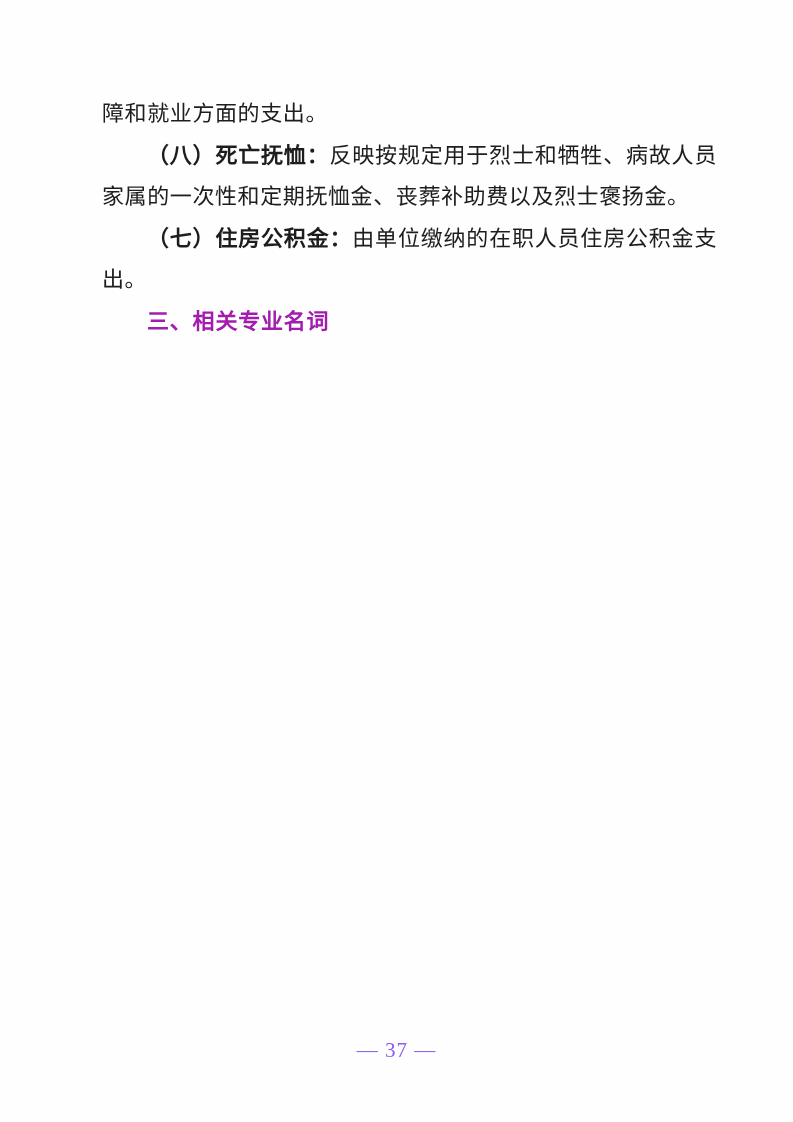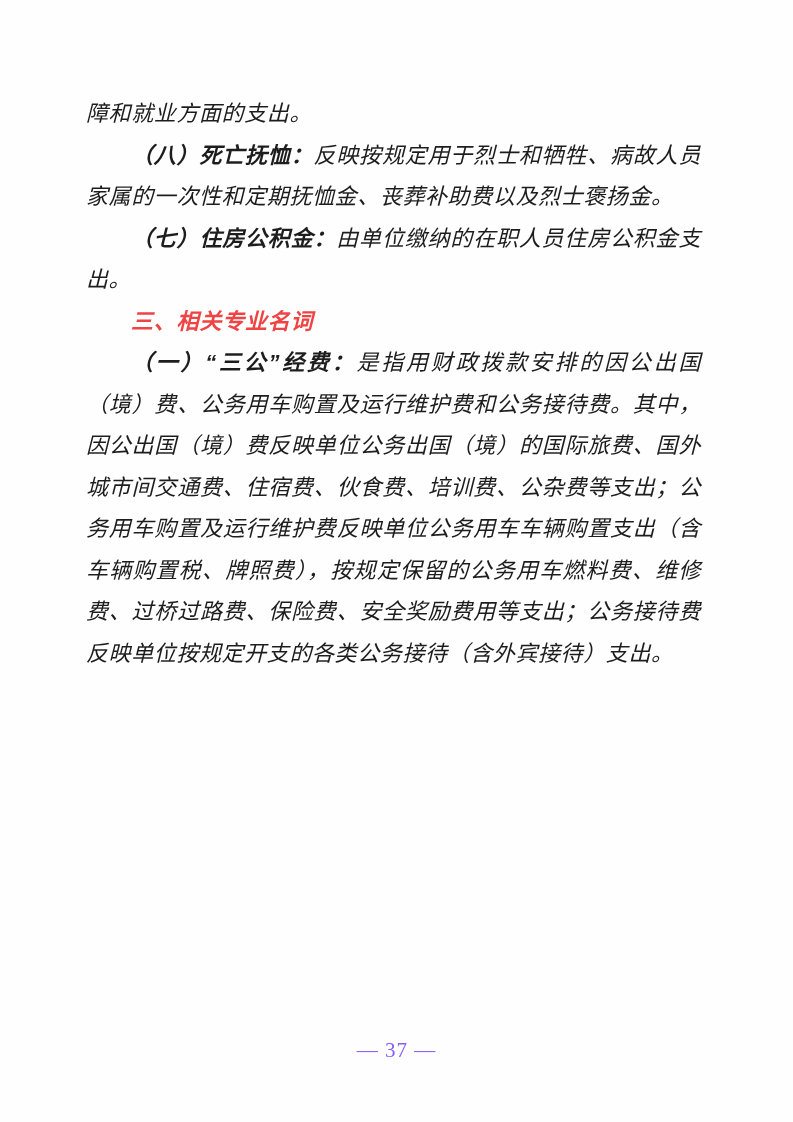--- a/index.html
+++ b/index.html
@@ -11,24 +11,23 @@
     position: relative;
     width: 793px;
     height: 1122px;
     background: #fefefe;
     overflow: hidden;
     color: #1d1d1d;
     font-family: "Liberation Serif", "DejaVu Serif", serif;
   }
   .content {
     position: absolute;
-    left: 86px;
+    left: 102px;
     top: 93px;
     width: 615px;
-    font-style: italic;
   }
   .para {
     margin: 0;
     font-size: 22px;
     line-height: 41.5px;
     letter-spacing: 0.6px;
     text-align: justify;
     text-justify: inter-character;
   }
   .para.indent {
@@ -39,21 +38,21 @@
     font-family: "Liberation Sans", "DejaVu Sans", sans-serif;
   }
   .section-heading {
     margin: 0;
     font-size: 22px;
     line-height: 41.5px;
     letter-spacing: 0.8px;
     text-indent: 45px;
     font-weight: bold;
     font-family: "Liberation Sans", "DejaVu Sans", sans-serif;
-    color: #ef4444;
+    color: #a21caf;
   }
   .footer {
     position: absolute;
     left: 0;
     width: 100%;
     top: 1038px;
     text-align: center;
     font-size: 21px;
     letter-spacing: 1px;
     color: #8b5cf6;
@@ -67,19 +66,18 @@
   <main class="content">
 
     <p class="para"><span>障和就业方面的支出。</span></p>
 
     <p class="para indent"><span class="lead">（八）死亡抚恤：</span><span>反映按规定用于烈士和牺牲、病故人员家属的一次性和定期抚恤金、丧葬补助费以及烈士褒扬金。</span></p>
 
     <p class="para indent"><span class="lead">（七）住房公积金：</span><span>由单位缴纳的在职人员住房公积金支出。</span></p>
 
     <h2 class="section-heading">三、相关专业名词</h2>
 
-    <p class="para indent"><span class="lead">（一）“三公”经费：</span><span>是指用财政拨款安排的因公出国（境）费、公务用车购置及运行维护费和公务接待费。其中，因公出国（境）费反映单位公务出国（境）的国际旅费、国外城市间交通费、住宿费、伙食费、培训费、公杂费等支出；公务用车购置及运行维护费反映单位公务用车车辆购置支出（含车辆购置税、牌照费），按规定保留的公务用车燃料费、维修费、过桥过路费、保险费、安全奖励费用等支出；公务接待费反映单位按规定开支的各类公务接待（含外宾接待）支出。</span></p>
 
 
   </main>
 
   <footer class="footer"><span>— 37 —</span></footer>
 </div>
 
 </body></html>

